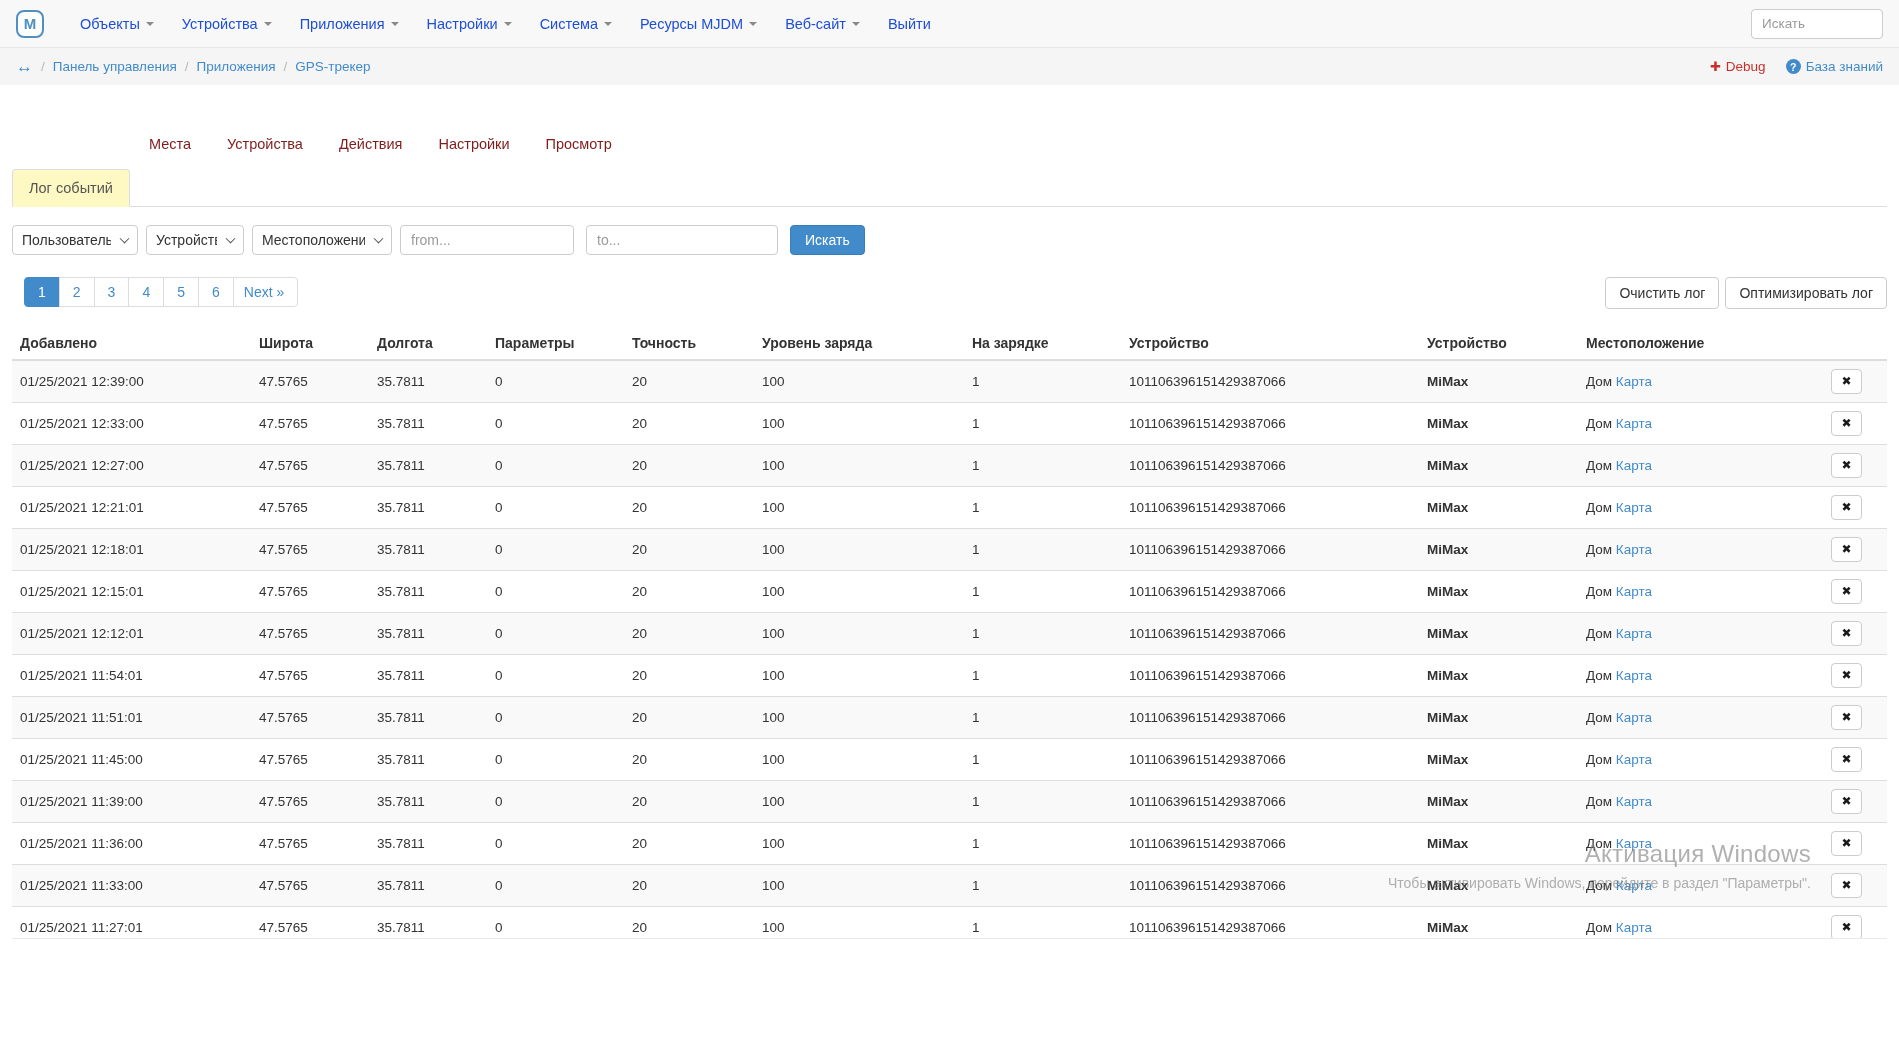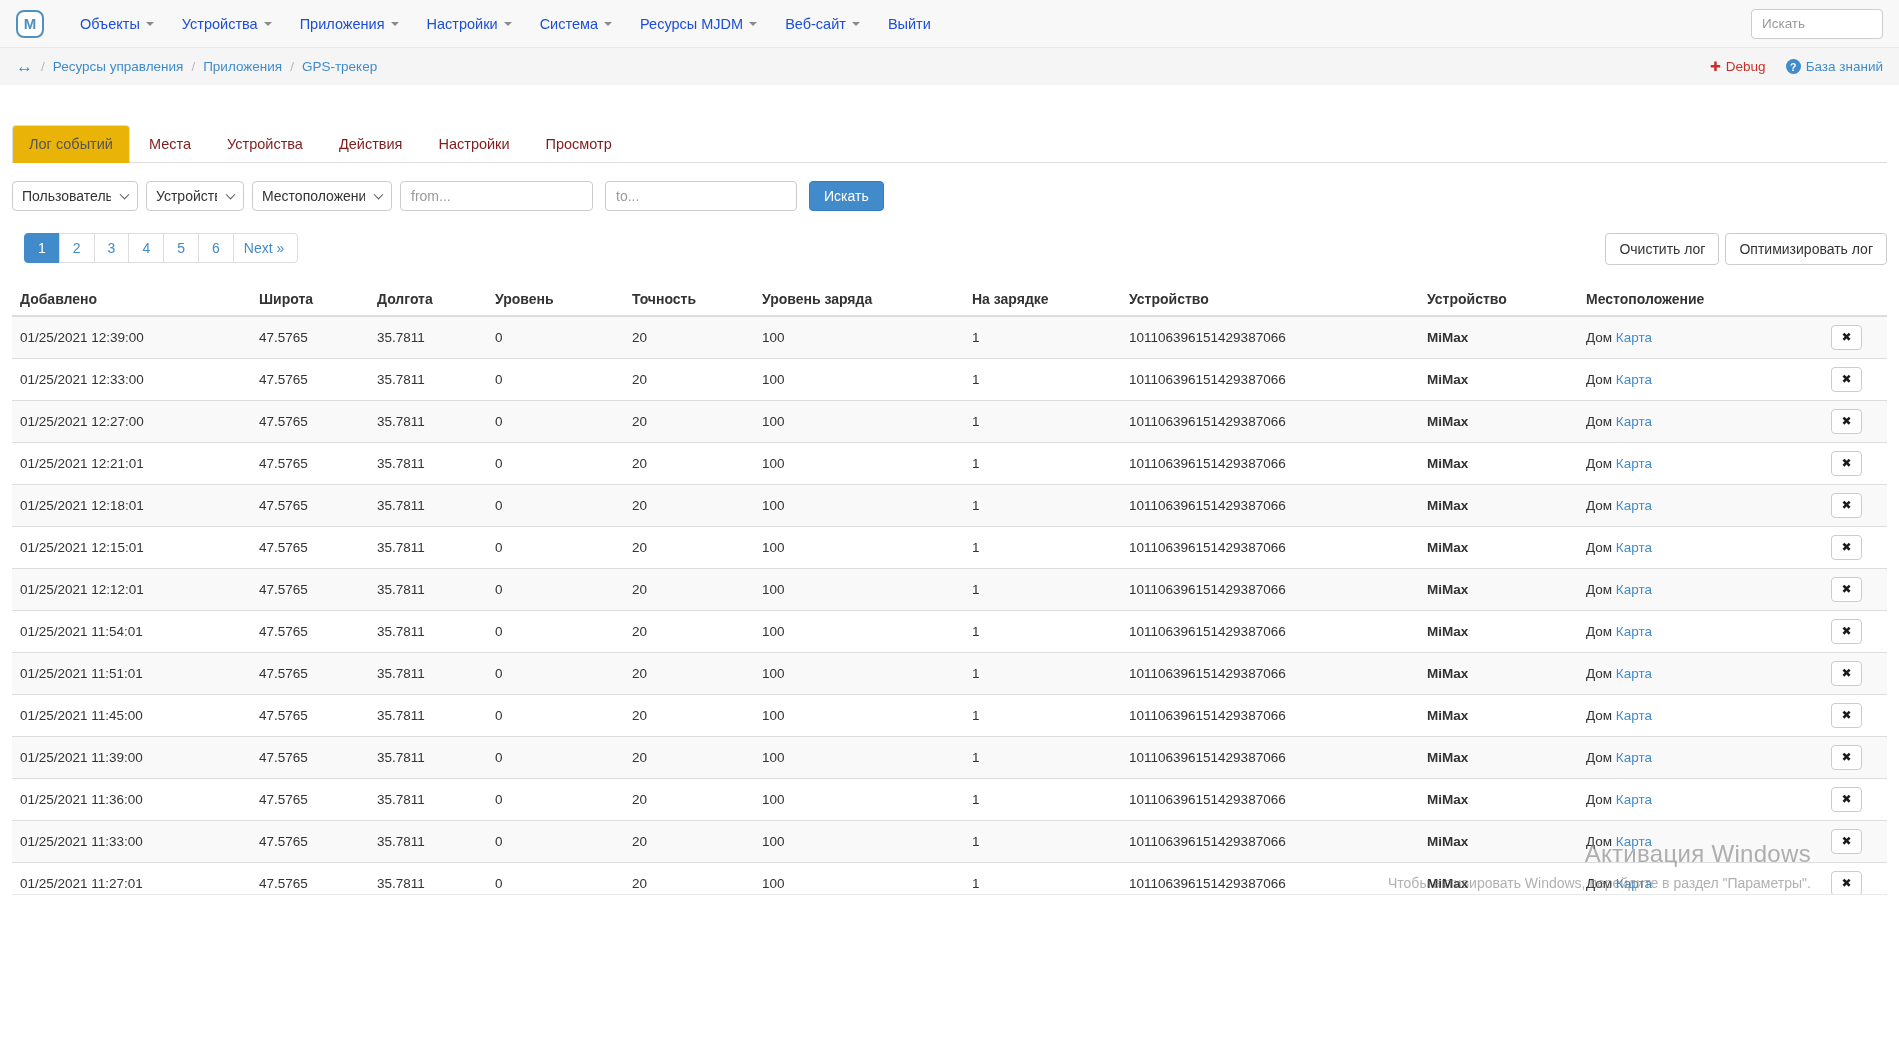--- a/index.html
+++ b/index.html
@@ -62,22 +62,22 @@
   
   .content { padding: 0 12px; }
 
   .tabs { display: flex; border-bottom: 1px solid #ddd; margin-top: 40px; }
   .tab {
     font-size: 14.5px; color: #7f1d1d; text-decoration: none; padding: 10px 16px;
     border: 1px solid transparent; border-radius: 4px 4px 0 0;
     margin-bottom: -1px; margin-right: 2px; cursor: pointer;
   }
   .tab.active {
-    color: #555; background: #eab308; border-color: #ddd;
-    border-bottom-color: transparent; cursor: default;
+    color: #555; background: #fef9c3; border-color: #ddd;
+    border-bottom-color: transparent; cursor: default; margin-top: 44px;
   }
 
   
   .filters { display: flex; align-items: center; gap: 8px; margin-top: 18px; }
   .select-wrap { position: relative; }
   .filter-select {
     height: 30px; border: 1px solid #ccc; border-radius: 4px;
     background: #fff; color: #333; font-size: 14px; font-family: inherit;
     padding: 3px 26px 3px 9px; appearance: none; -webkit-appearance: none; outline: none;
   }
@@ -87,21 +87,21 @@
     transform: translateY(-70%) rotate(45deg); pointer-events: none;
   }
   .sel-user { width: 126px; }
   .sel-device { width: 98px; }
   .sel-location { width: 140px; }
   .filter-input {
     height: 30px; border: 1px solid #ccc; border-radius: 4px; background: #fff;
     padding: 3px 10px; font-size: 14px; color: #333; outline: none; font-family: inherit;
   }
   .filter-input::placeholder { color: #9a9a9a; }
-  .input-from { width: 193px; }
+  .input-from { width: 174px; }
   .input-to { width: 192px; margin-left: 4px; }
   .btn-primary {
     height: 30px; background: #428bca; border: 1px solid #357ebd; color: #fff;
     border-radius: 4px; font-size: 14px; padding: 3px 14px; cursor: pointer;
     margin-left: 4px; font-family: inherit;
   }
 
   
   .toolbar-row { display: flex; justify-content: space-between; align-items: flex-start; margin-top: 22px; }
   .pagination { display: inline-flex; margin-left: 12px; }
@@ -187,21 +187,21 @@
           <span>Выйти</span>
         </a>
       </div>
     <input class="nav-search" type="text" placeholder="Искать" style="">
   </nav>
 
   <div class="breadcrumb-bar">
     <div class="crumbs">
       <span class="home-arrow">↔</span>
       <span class="sep">/</span>
-      <a class="crumb-link">Ресурсы управления</a>
+      <a class="crumb-link">Панель управления</a>
       <span class="sep">/</span>
       <a class="crumb-link">Приложения</a>
       <span class="sep">/</span>
       <a class="crumb-link">GPS-трекер</a>
     </div>
     <div class="crumb-right">
       <a class="debug-link">
         <span class="debug-icon">✚</span>
         <span>Debug</span>
       </a>
@@ -276,21 +276,21 @@
             <col style="width:298px">
             <col style="width:159px">
           <col style="width:228px">
             <col style="width:81px">
         </colgroup>
         <thead>
           <tr>
               <th>Добавлено</th>
               <th>Широта</th>
               <th>Долгота</th>
-              <th>Уровень</th>
+              <th>Параметры</th>
               <th>Точность</th>
               <th>Уровень заряда</th>
               <th>На зарядке</th>
               <th>Устройство</th>
               <th>Устройство</th>
               <th>Местоположение</th>
               <th></th>
             </tr>
         </thead>
         <tbody>

